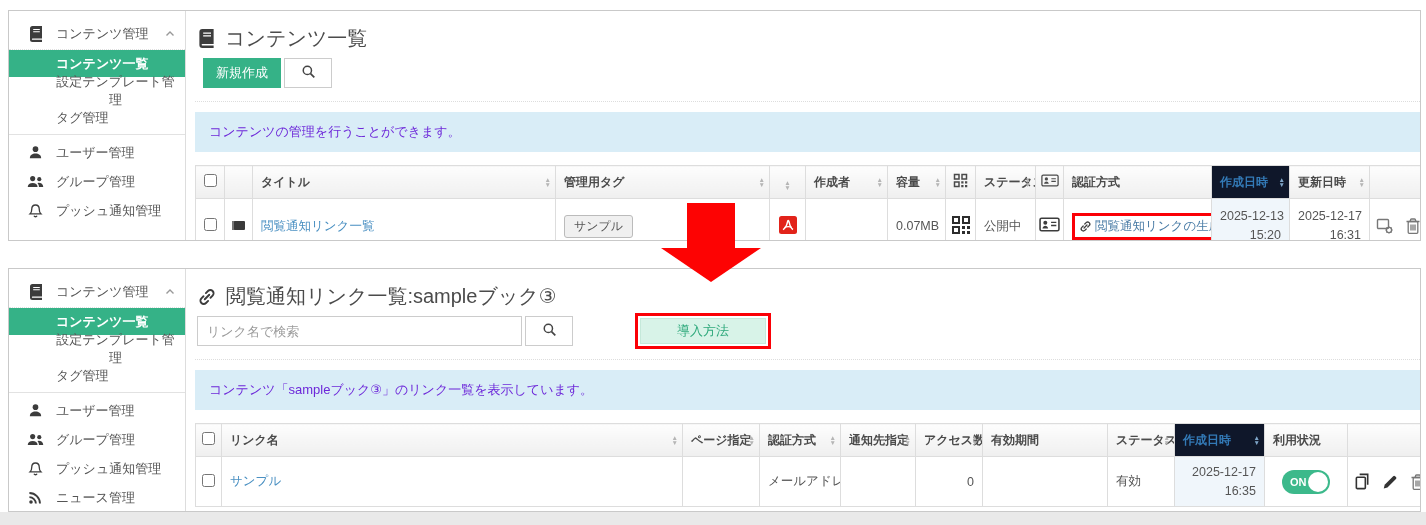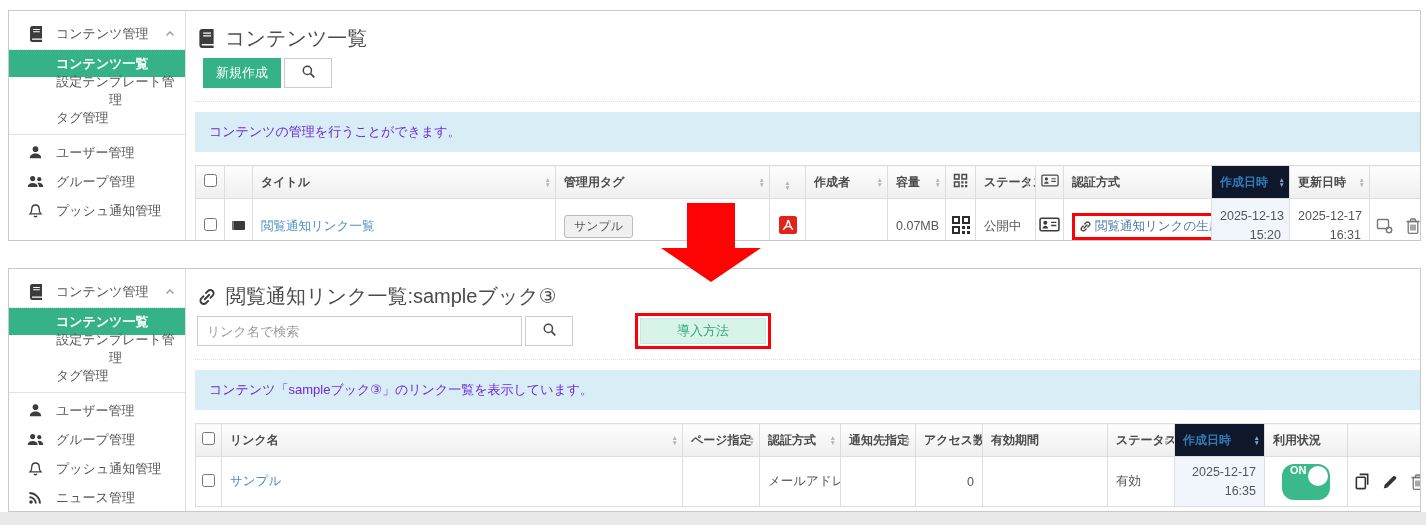--- a/index.html
+++ b/index.html
@@ -52,21 +52,21 @@
   td.sorted-col { background:#f0f6fb; }
   a.cell-link { color:#4a90c2; text-decoration:none; cursor:pointer; }
   .tag-pill { display:inline-block; background:#f0f0f0; border:1px solid #bbb; border-radius:3px; padding:2px 9px; font-size:12px; color:#555; }
   .thumb-chip { display:inline-block; width:13px; height:9px; background:#3a3a3a; border-radius:1px; box-shadow:inset 2px 0 0 #777; }
   .datecell { line-height:1.5; }
   .redbox { display:inline-flex; align-items:center; gap:3px; border:3px solid #fb0006; padding:2px 4px; }
   .redbox .lnk { color:#4a7ca6; text-decoration:none; font-size:12.5px; cursor:pointer; }
   .redbox .c-ico { color:#3f3f3f; display:inline-flex; }
   .act-btn { background:none; border:none; cursor:pointer; color:#777; display:inline-flex; align-items:center; justify-content:center; padding:0 4px; vertical-align:middle; }
   .act-btn.dark { color:#333; }
-  .toggle { width:48px; height:36px; border-radius:12px; background:#3cb98b; display:inline-flex; position:relative; cursor:pointer; vertical-align:middle; }
+  .toggle { width:48px; height:24px; border-radius:12px; background:#3cb98b; display:inline-flex; align-items:center; position:relative; cursor:pointer; vertical-align:middle; }
   .toggle .on-label { color:#fff; font-size:11px; font-weight:bold; margin-left:8px; }
   .toggle .knob { position:absolute; right:2px; top:2px; width:20px; height:20px; border-radius:50%; background:#fff; }
   input[type=checkbox] { width:13px; height:13px; cursor:pointer; }
 
   
   .big-arrow { position:absolute; left:661px; top:203px; width:100px; z-index:9; }
   .big-arrow .shaft { width:48px; height:45px; background:#fd0303; margin:0 auto; }
   .big-arrow .head { width:0; height:0; border-left:50px solid transparent; border-right:50px solid transparent; border-top:34px solid #fd0303; }
 </style>
 </head>

